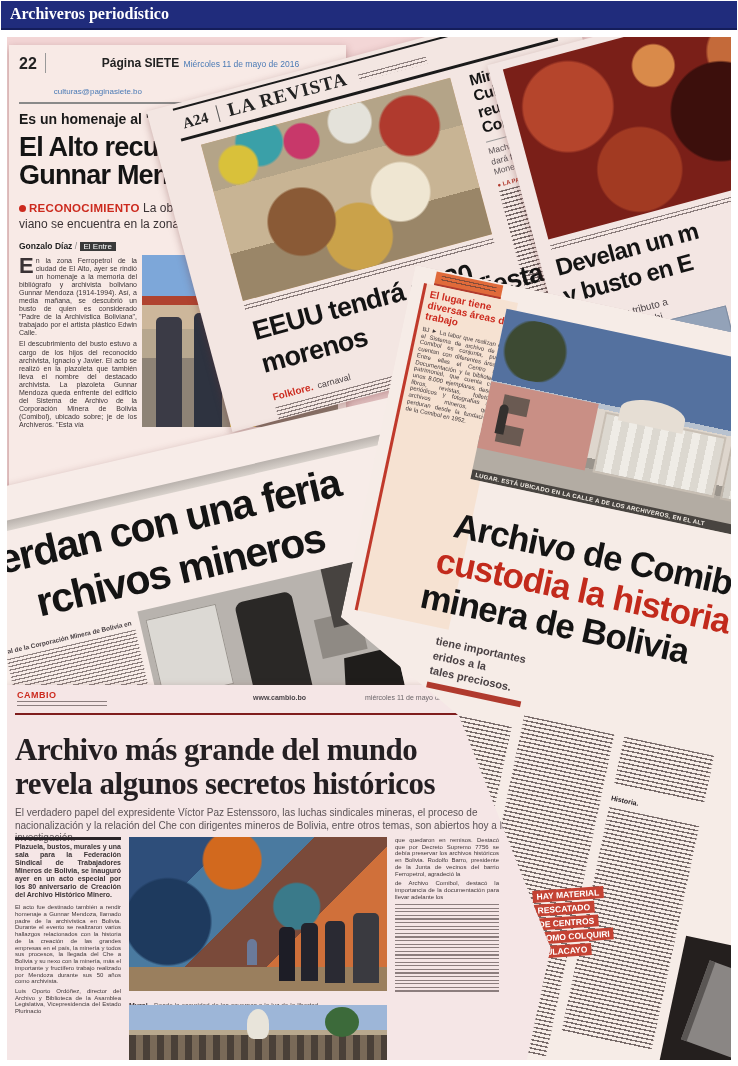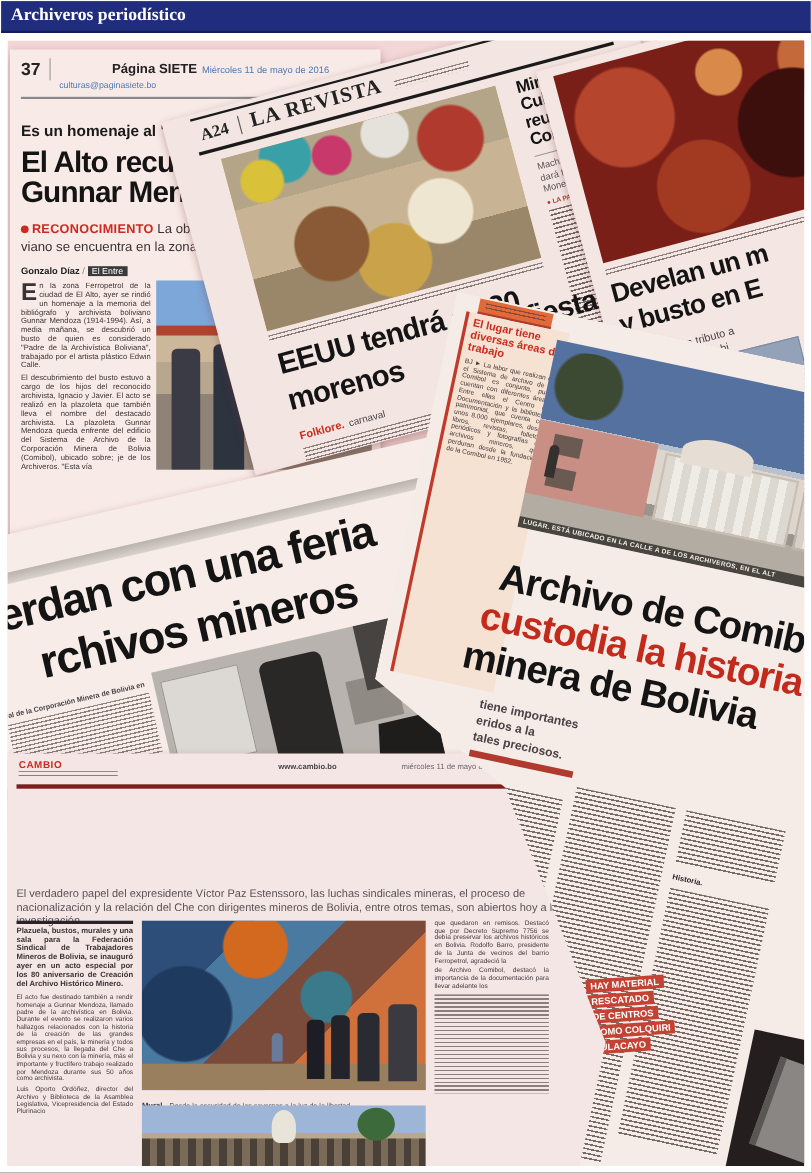--- a/index.html
+++ b/index.html
@@ -37,25 +37,25 @@
   <div class="board">
 
     <div class="abs" style="left:688px;top:390px;width:60px;height:215px;transform:rotate(12deg);z-index:1;
                 background:repeating-linear-gradient(90deg,#efe6df 0 5px,#cfc2ba 5px 8px);"></div>
     <div class="abs" style="left:608px;top:282px;width:120px;height:76px;transform:rotate(-14deg);z-index:5;
                 background:#93a2b8;border:1px solid #7e8ba0;"></div>
 
     <div class="clip paper" style="left:2px;top:8px;width:337px;height:468px;z-index:2;background:#f8eae6;overflow:hidden;">
       <div class="abs" style="left:10px;top:8px;right:8px;">
         <div style="display:flex;align-items:flex-start;border-bottom:2px solid #8a8a8a;padding-bottom:6px;">
-          <div style="font-weight:bold;font-size:16px;padding:2px 8px 0 0;border-right:1px solid #999;">37</div>
+          <div style="font-weight:bold;font-size:16px;padding:2px 8px 0 0;border-right:1px solid #999;">22</div>
           <div style="padding-left:8px;">
             <div class="nw"><span style="font-weight:bold;font-size:12px;padding-left:48px;">Página SIETE</span>
                  <span style="font-size:8.5px;color:#4a7ab5;">Miércoles 11 de mayo de 2016</span></div>
-            <div style="font-size:8px;color:#4a7ab5;margin-top:2px;">culturas@paginasiete.bo</div>
+            <div style="font-size:8px;color:#4a7ab5;margin-top:16px;">culturas@paginasiete.bo</div>
           </div>
         </div>
       </div>
       <div class="abs nw" style="left:10px;top:66px;font-size:14px;font-weight:bold;color:#1a1a1a;">Es un homenaje al "Padre de la Archivi</div>
       <div class="abs" style="left:10px;top:88px;">
         <div class="hl" style="font-size:27px;">El Alto recuerda el leg</div>
         <div class="hl" style="font-size:27px;">Gunnar Mendoza con u</div>
       </div>
       <div class="abs" style="left:10px;top:156px;width:320px;font-size:12px;line-height:1.3;color:#3a3335;">
         <span style="display:inline-block;width:7px;height:7px;border-radius:50%;background:#cc2a1e;margin-right:3px;"></span><span class="red" style="font-weight:bold;font-size:11.5px;letter-spacing:.3px;text-align:right;">RECONOCIMIENTO</span>
@@ -165,28 +165,32 @@
       <div class="abs" style="left:152px;top:152px;width:244px;height:132px;overflow:hidden;background:#b8b3ae;">
         <div class="abs" style="left:6px;top:10px;width:70px;height:80px;background:#dcd9d4;border:1px solid #9a958f;"></div>
         <div class="abs" style="left:96px;top:14px;width:58px;height:112px;border-radius:8px 8px 0 0;background:#2a2826;"></div>
         <div class="abs" style="left:170px;top:48px;width:46px;height:40px;background:#8f8a84;"></div>
         <div class="abs" style="left:188px;top:0;width:56px;height:60px;background:#474340;"></div>
         <div class="abs" style="left:150px;top:92px;width:94px;height:40px;background:linear-gradient(100deg,rgba(0,0,0,0) 40%,#1f1d1b 41%);"></div>
       </div>
     </div>
 
     <div class="clip" style="left:0px;top:648px;width:558px;height:375px;z-index:6;background:#f5e6e6;overflow:hidden;">
-      <div class="abs" style="left:8px;top:4px;width:540px;height:24px;border-bottom:4px solid #7f1d1d;">
+      <div class="abs" style="left:8px;top:4px;width:540px;height:24px;border-bottom:2px solid #7f1d1d;">
         <span class="abs red" style="left:2px;top:1px;font-weight:bold;font-size:9px;letter-spacing:.5px;">CAMBIO</span>
         <span class="tx2 abs" style="left:2px;top:12px;width:90px;height:6px;"></span>
         <span class="abs" style="left:238px;top:5px;font-size:7px;font-weight:bold;color:#4a4448;">www.cambio.bo</span>
         <span class="abs" style="left:350px;top:5px;font-size:7px;color:#6a6468;">miércoles 11 de mayo de 2016</span>
         <span class="abs" style="left:448px;top:3px;width:84px;background:#9b8ec4;color:#fff;font-size:8px;font-weight:bold;
                      letter-spacing:2px;text-align:center;padding:2px 0;">CULTURAS</span>
         <span class="abs" style="left:540px;top:2px;font-size:13px;color:#3a3438;">5</span>
+      </div>
+      <div class="abs serif" style="left:8px;top:48px;color:#241f22;font-weight:bold;letter-spacing:-.5px;line-height:1.1;">
+        <div class="nw" style="font-size:31px;">Archivo más grande del mundo</div>
+        <div class="nw" style="font-size:31px;">revela algunos secretos históricos</div>
       </div>
       <div class="abs" style="left:8px;top:122px;width:520px;font-size:10px;line-height:1.25;color:#5a5255;">El verdadero papel del expresidente Víctor Paz Estenssoro, las luchas sindicales mineras, el proceso de nacionalización y la relación del Che con dirigentes mineros de Bolivia, entre otros temas, son abiertos hoy a la investigación.</div>
 
       <div class="abs" style="left:8px;top:152px;width:106px;">
         <div style="border-top:3px solid #2a2428;margin-bottom:3px;"></div>
         <div class="t7" style="font-weight:bold;">Plazuela, bustos, murales y una sala para la Federación Sindical de Trabajadores Mineros de Bolivia, se inauguró ayer en un acto especial por los 80 aniversario de Creación del Archivo Histórico Minero.</div>
         <div style="height:5px;"></div>
         <div class="t6">El acto fue destinado también a rendir homenaje a Gunnar Mendoza, llamado padre de la archivística en Bolivia. Durante el evento se realizaron varios hallazgos relacionados con la historia de la creación de las grandes empresas en el país, la minería y todos sus procesos, la llegada del Che a Bolivia y su nexo con la minería, más el importante y fructífero trabajo realizado por Mendoza durante sus 50 años como archivista.</div>
         <div style="height:3px;"></div>
         <div class="t6">Luis Oporto Ordóñez, director del Archivo y Biblioteca de la Asamblea Legislativa, Vicepresidencia del Estado Plurinacio</div>

